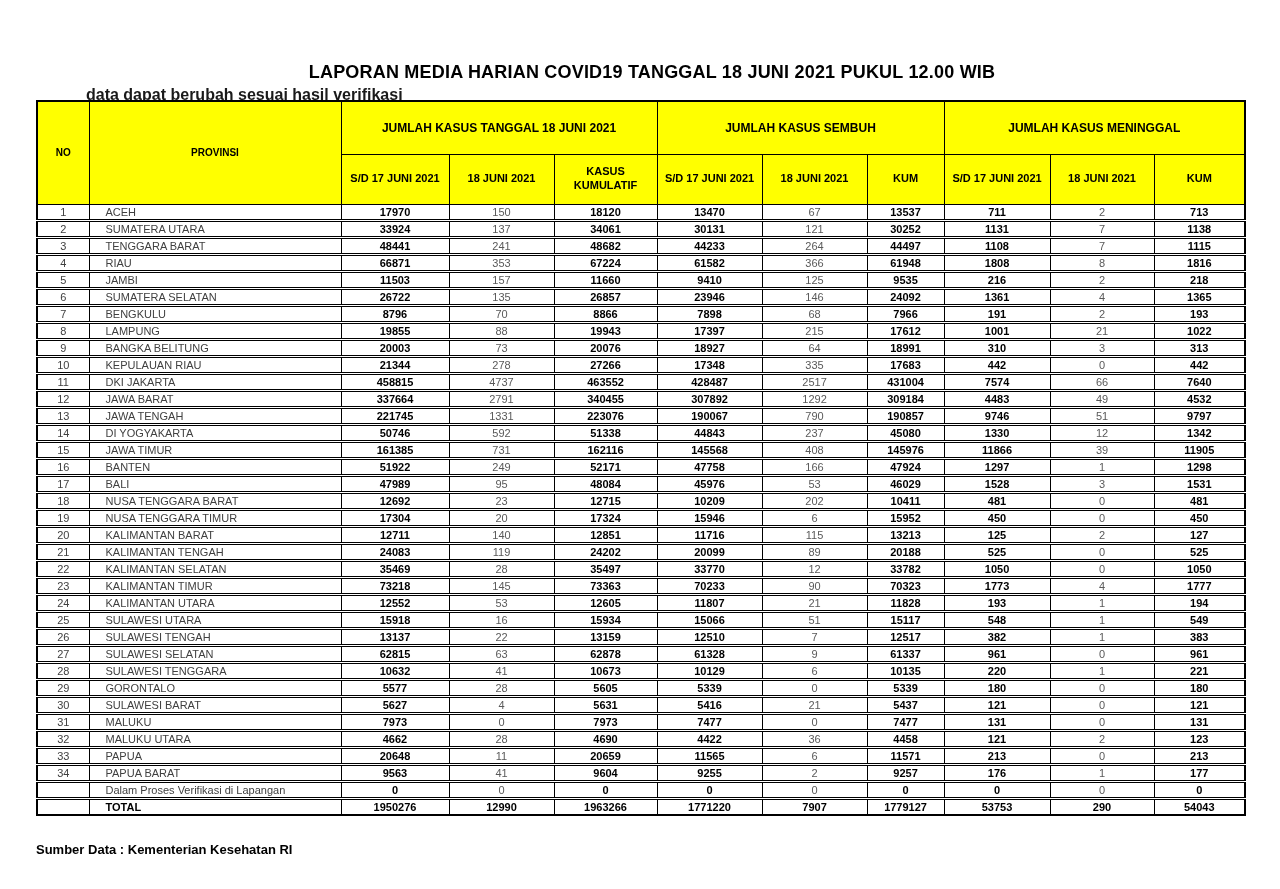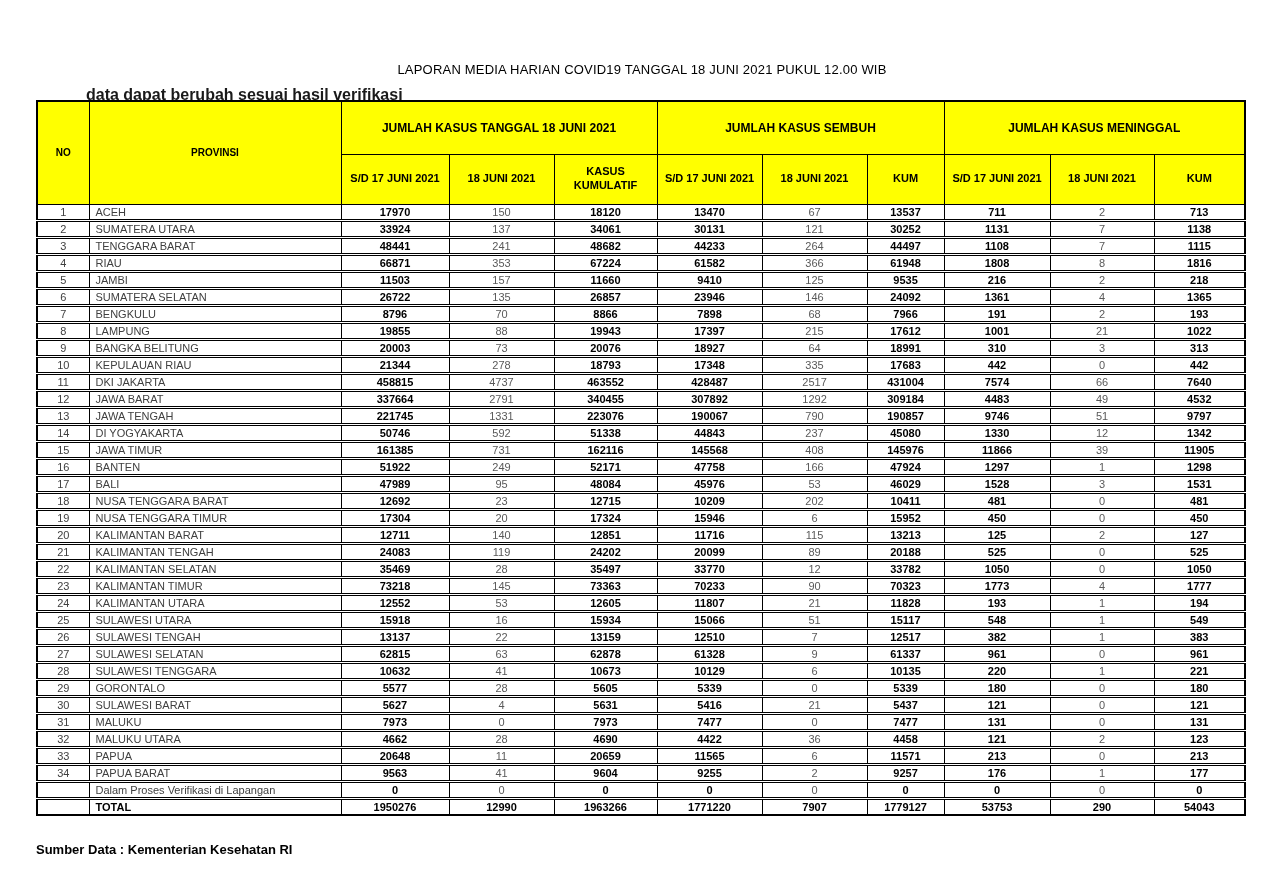--- a/index.html
+++ b/index.html
@@ -2,22 +2,22 @@
 <html><head>
 <meta charset="utf-8">
 <style>
   html, body { margin:0; padding:0; }
   body {
     width:1280px; height:889px; background:#ffffff;
     font-family:"Liberation Sans", sans-serif;
     position:relative; overflow:hidden;
   }
   .title {
-    position:absolute; top:62px; left:38px; width:1208px;
-    text-align:center; font-size:13px; font-weight:normal; color:#000;
+    position:absolute; top:62px; left:48px; width:1208px;
+    text-align:center; font-size:18px; font-weight:bold; color:#000;
     letter-spacing:0.2px;
   }
   .note {
     position:absolute; top:86px; left:86px;
     font-size:16px; font-weight:bold; color:#1a1a1a;
   }
   table.report-table {
     position:absolute; top:100px; left:36px; width:1208px;
     border-collapse:collapse; table-layout:fixed;
     border:2px solid #000;
@@ -31,21 +31,21 @@
   .sub-row th { font-size:11px; height:50px; line-height:1.25; }
   th.h-no, th.h-prov { font-size:10px; }
   td {
     border:1px solid #000; height:14px; line-height:14px;
     font-size:11px; padding:0 2px; text-align:center;
     white-space:nowrap; overflow:hidden; box-sizing:border-box;
   }
   tbody td { border-top:3px double #000; }
   tbody tr:first-child td { border-top:1px solid #000; }
   td.c-no { color:#404040; }
-  td.c-prov { text-align:left; padding-left:6px; color:#404040; }
+  td.c-prov { text-align:left; padding-left:16px; color:#404040; }
   td.strong { font-weight:bold; color:#000; }
   td.muted { color:#595959; }
   tr.total-row td { font-weight:bold; color:#000; }
   tr.total-row td.c-prov { color:#000; }
   .footer {
     position:absolute; top:842px; left:36px;
     font-size:13px; font-weight:bold; color:#000;
   }
 </style>
 </head>
@@ -204,21 +204,21 @@
         <td class="c-val strong">18991</td>
         <td class="c-val strong">310</td>
         <td class="c-val muted">3</td>
         <td class="c-val strong">313</td>
       </tr>
       <tr>
         <td class="c-no">10</td>
         <td class="c-prov">KEPULAUAN RIAU</td>
         <td class="c-val strong">21344</td>
         <td class="c-val muted">278</td>
-        <td class="c-val strong">18793</td>
+        <td class="c-val strong">27266</td>
         <td class="c-val strong">17348</td>
         <td class="c-val muted">335</td>
         <td class="c-val strong">17683</td>
         <td class="c-val strong">442</td>
         <td class="c-val muted">0</td>
         <td class="c-val strong">442</td>
       </tr>
       <tr>
         <td class="c-no">11</td>
         <td class="c-prov">DKI JAKARTA</td>

